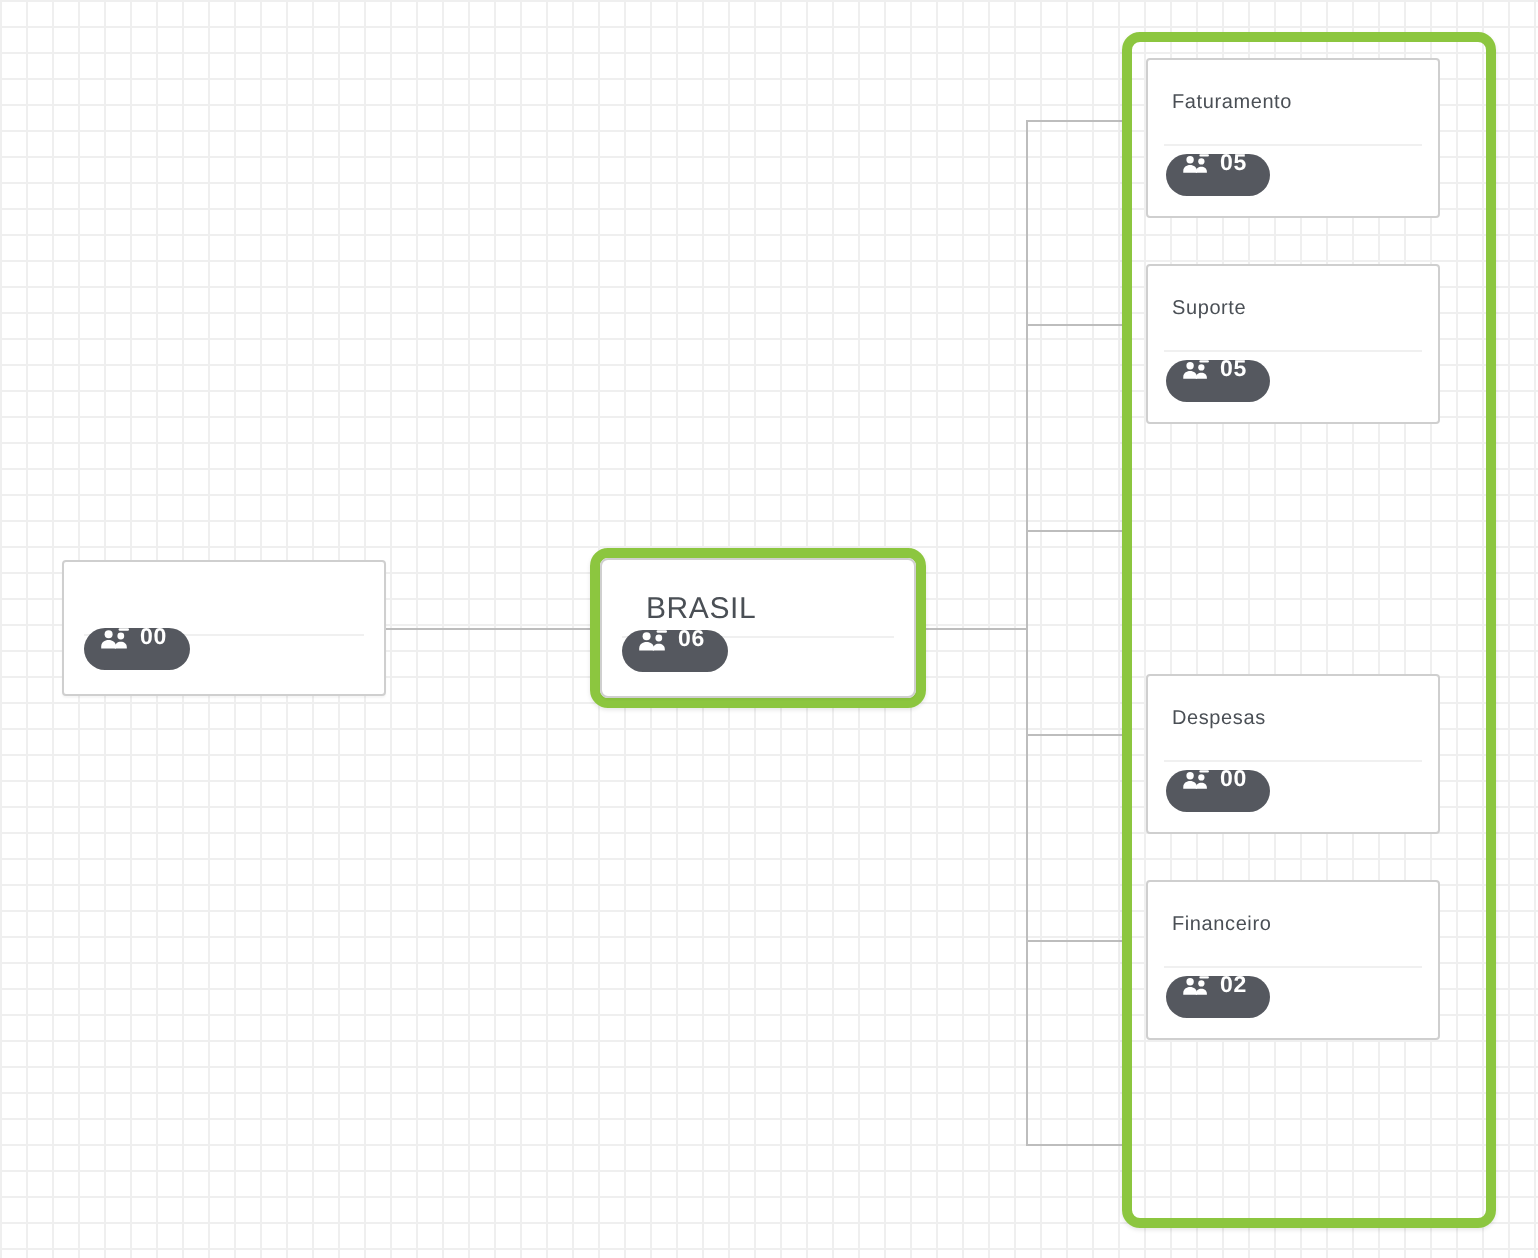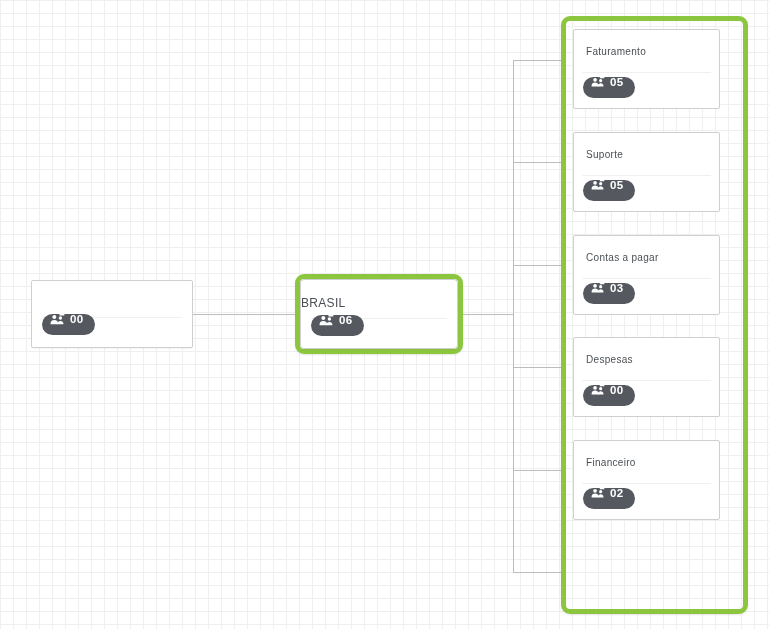--- a/index.html
+++ b/index.html
@@ -40,23 +40,23 @@
   .node-card {
     position: absolute;
     box-sizing: border-box;
     background: #ffffff;
     border: 1px solid #cfcfcf;
     border-radius: 2px;
     box-shadow: 0 1px 1px rgba(0,0,0,0.04);
   }
   .node-title {
     position: absolute;
-    left: 0;
+    left: 22px;
     top: 17px;
-    font-size: 12px;
+    font-size: 15px;
     color: #4a4f55;
     letter-spacing: 0.3px;
     white-space: nowrap;
   }
   .node-divider {
     position: absolute;
     left: 10px;
     right: 10px;
     top: 44px;
     height: 1px;
@@ -209,36 +209,20 @@
               <path d="M0.6 9.2c0-2.0 1.7-3.2 3.7-3.2s3.7 1.2 3.7 3.2v1.0H0.6z"></path>
               <circle cx="10.4" cy="4.0" r="1.7"></circle>
               <path d="M7.4 9.6c0-1.7 1.4-2.7 3.0-2.7s3.0 1.0 3.0 2.7v0.6H7.4z"></path>
               <rect x="9.3" y="0.1" width="5.2" height="1.3" rx="0.6"></rect>
             </svg>
           </span>
           <span class="badge-count">05</span>
         </div>
       </div>
 
-      <div class="child-card" style="top:214px;">
-        <div class="node-title">Contas a pagar</div>
-        <div class="node-divider"></div>
-        <div class="badge">
-          <span>
-            <svg width="14" height="12" viewBox="0 0 15 13" fill="#ffffff" xmlns="http://www.w3.org/2000/svg">
-              <circle cx="4.3" cy="3.1" r="2.0"></circle>
-              <path d="M0.6 9.2c0-2.0 1.7-3.2 3.7-3.2s3.7 1.2 3.7 3.2v1.0H0.6z"></path>
-              <circle cx="10.4" cy="4.0" r="1.7"></circle>
-              <path d="M7.4 9.6c0-1.7 1.4-2.7 3.0-2.7s3.0 1.0 3.0 2.7v0.6H7.4z"></path>
-              <rect x="9.3" y="0.1" width="5.2" height="1.3" rx="0.6"></rect>
-            </svg>
-          </span>
-          <span class="badge-count">03</span>
-        </div>
-      </div>
 
       <div class="child-card" style="top:316px;">
         <div class="node-title">Despesas</div>
         <div class="node-divider"></div>
         <div class="badge">
           <span>
             <svg width="14" height="12" viewBox="0 0 15 13" fill="#ffffff" xmlns="http://www.w3.org/2000/svg">
               <circle cx="4.3" cy="3.1" r="2.0"></circle>
               <path d="M0.6 9.2c0-2.0 1.7-3.2 3.7-3.2s3.7 1.2 3.7 3.2v1.0H0.6z"></path>
               <circle cx="10.4" cy="4.0" r="1.7"></circle>

